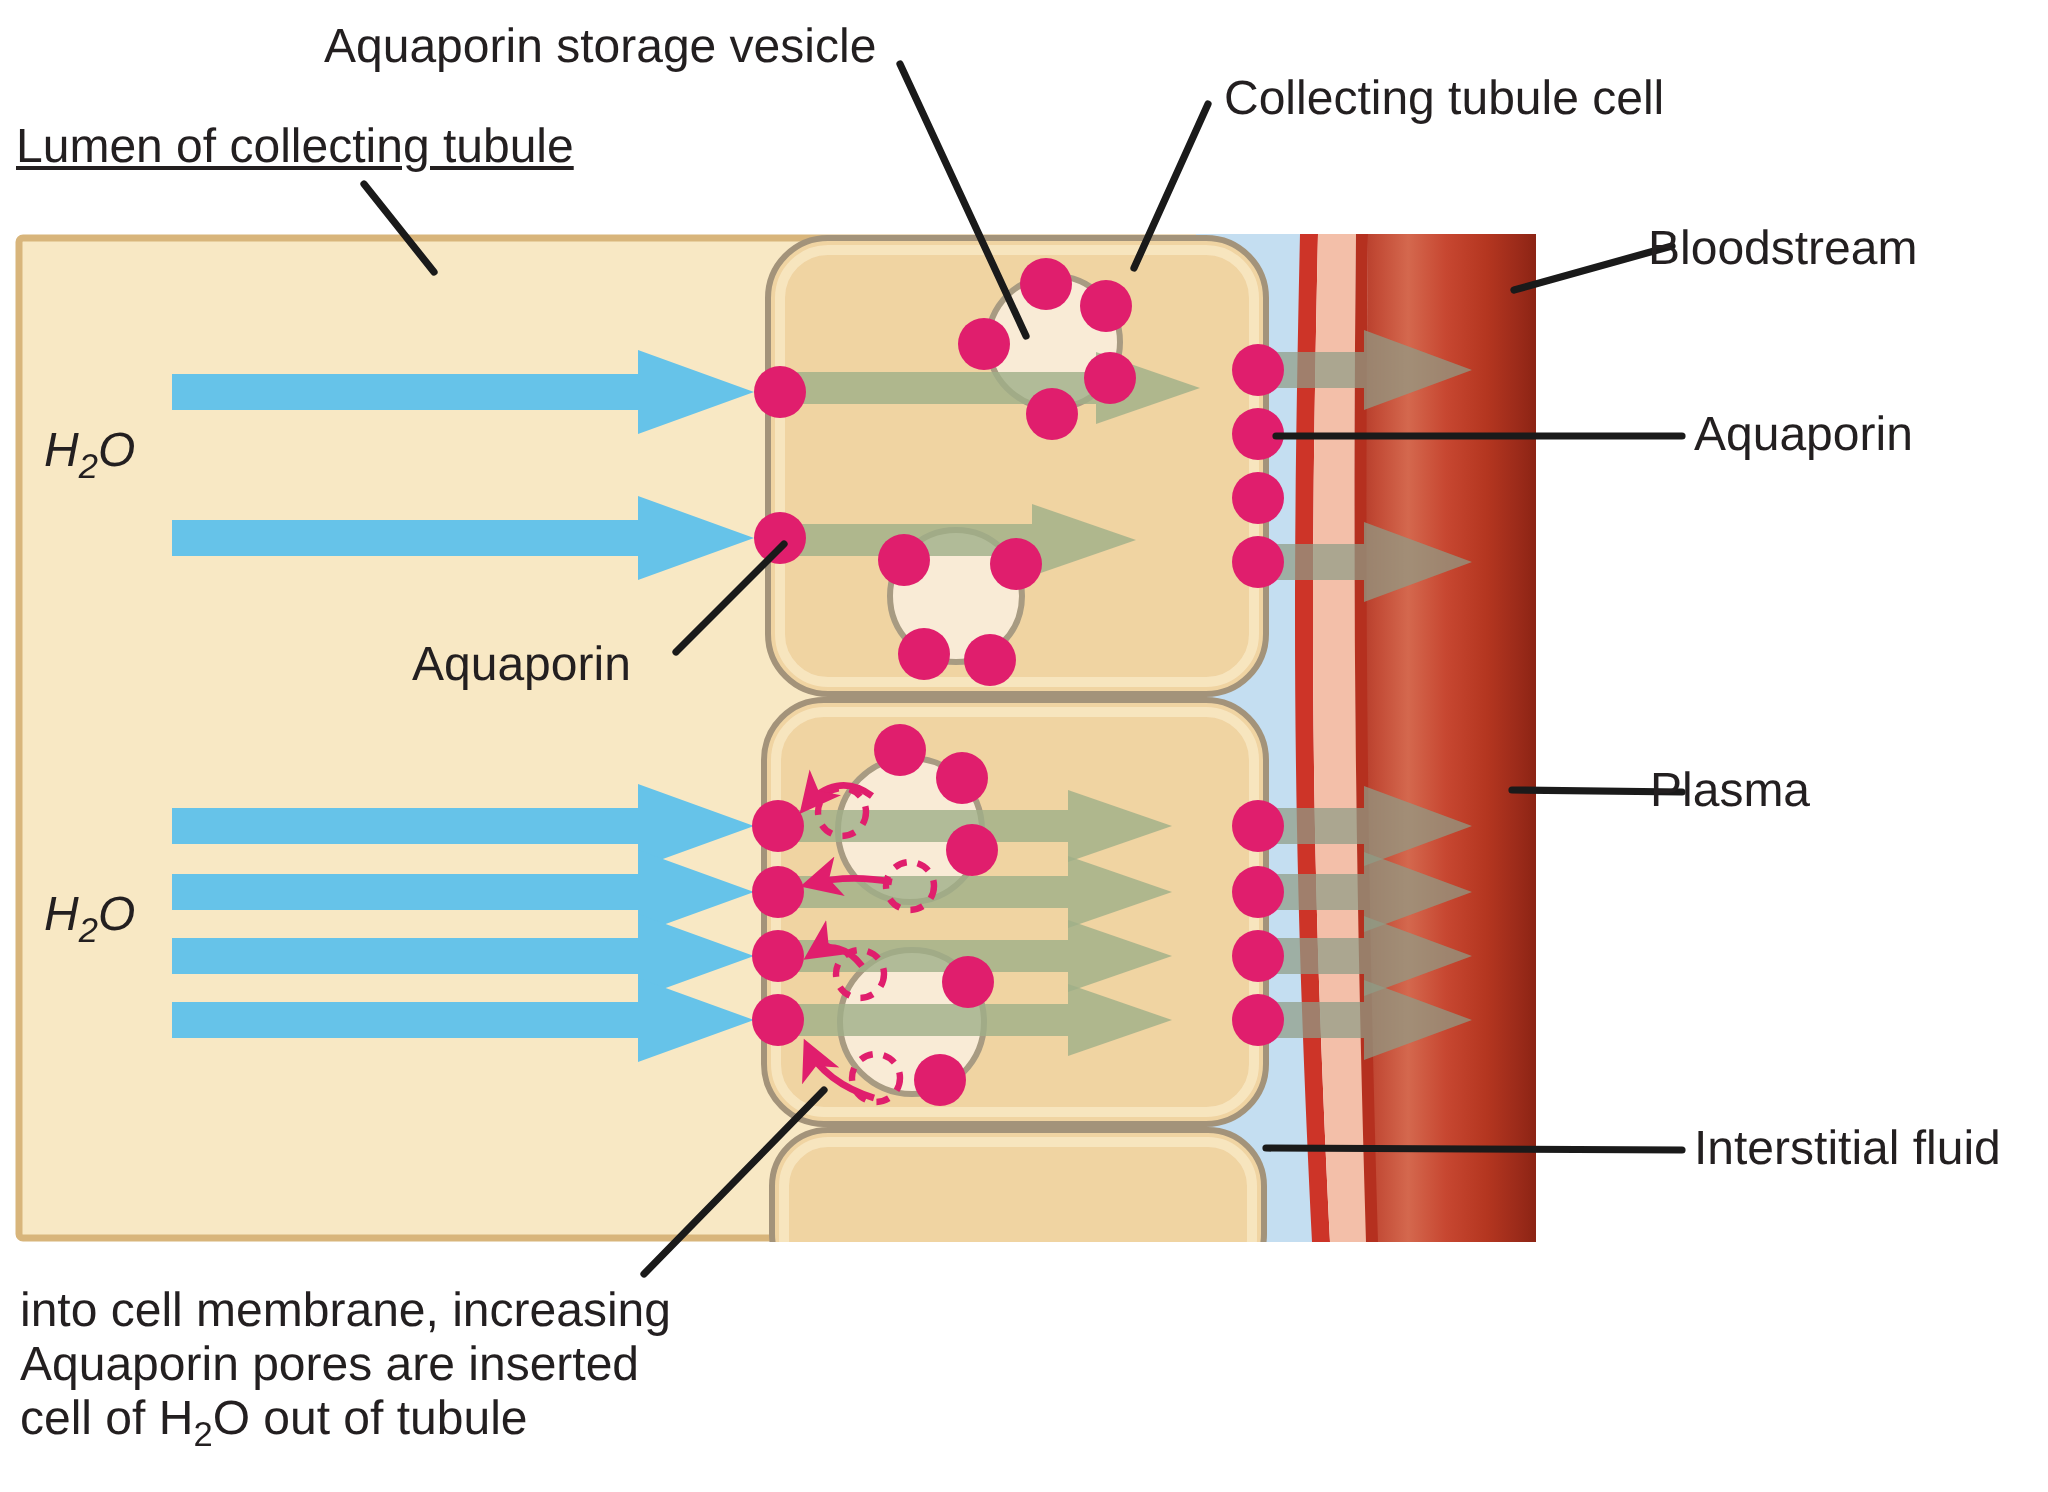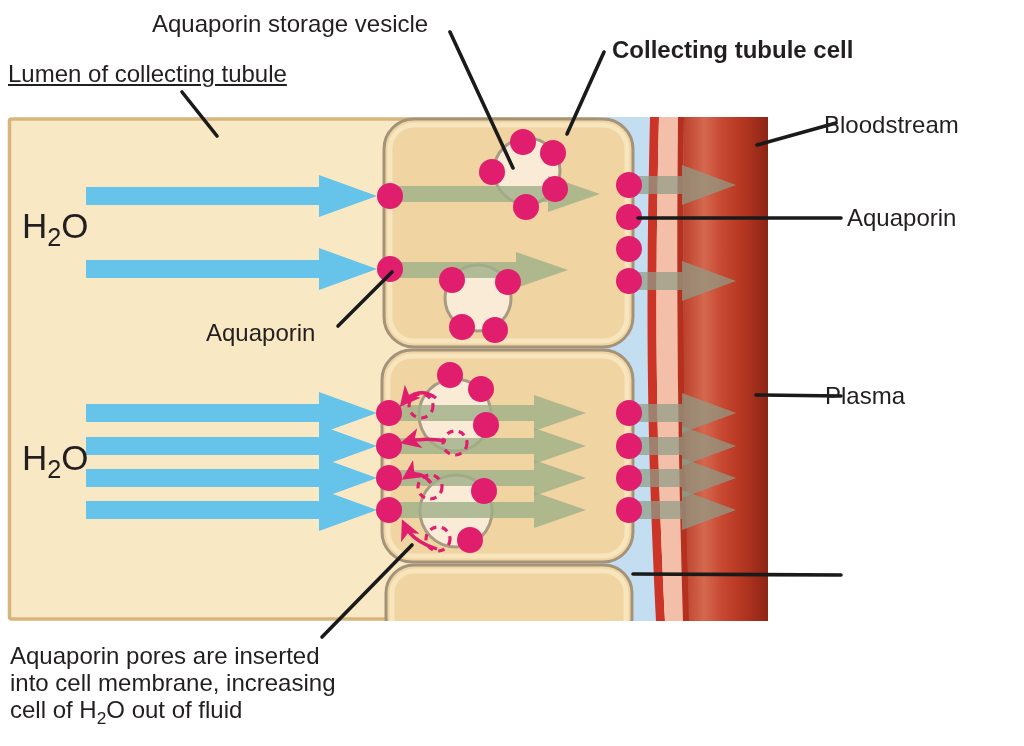--- a/index.html
+++ b/index.html
@@ -12,21 +12,21 @@
     overflow:hidden;
   }
   #stage svg{position:absolute;left:0;top:0;}
   .label{
     position:absolute;
     font-size:24px;
     line-height:26px;
     color:var(--text-color,#231F20);
     white-space:nowrap;
   }
-  .h2o{font-size:35px;}
+  .h2o{font-size:24px;font-style:italic;}
   .h2o sub, .caption sub{font-size:0.72em;line-height:0;}
   .caption{font-size:24px;line-height:27px;}
 </style>
 </head>
 <body>
 
 <div id="stage">
 
 <svg width="1024" height="746" viewBox="0 0 1024 746">
   <defs>
@@ -153,33 +153,34 @@
     <line x1="604" y1="52" x2="567" y2="134"></line>
     <line x1="836" y1="123" x2="757" y2="145"></line>
     <line x1="841" y1="218" x2="638" y2="218"></line>
     <line x1="392" y1="272" x2="338" y2="326"></line>
     <line x1="841" y1="396" x2="756" y2="395"></line>
     <line x1="841" y1="575" x2="633" y2="574"></line>
     <line x1="322" y1="637" x2="412" y2="545"></line>
   </g>
 </svg>
 
-<div class="label" style="left:152px;top:11px;">Aquaporin storage vesicle</div>
+<div class="label" style="left:162px;top:11px;">Aquaporin storage vesicle</div>
 <div class="label" style="left:8px;top:61px;text-decoration:underline;">Lumen of collecting tubule</div>
-<div class="label" style="left:612px;top:37px;font-weight:bold;">Collecting tubule cell</div>
+<div class="label" style="left:612px;top:37px;">Collecting tubule cell</div>
 <div class="label" style="left:824px;top:112px;">Bloodstream</div>
 <div class="label" style="left:847px;top:205px;">Aquaporin</div>
 
 <div class="label h2o" style="left:22px;top:213px;"><span>H</span><sub>2</sub><span>O</span></div>
 
 <div class="label" style="left:206px;top:320px;">Aquaporin</div>
 
 <div class="label h2o" style="left:22px;top:445px;"><span>H</span><sub>2</sub><span>O</span></div>
 
 <div class="label" style="left:825px;top:383px;">Plasma</div>
+<div class="label" style="left:847px;top:562px;">Interstitial fluid</div>
 
 <div class="label caption" style="left:10px;top:642px;">
+  <div>into cell membrane, increasing</div>
   <div>Aquaporin pores are inserted</div>
-  <div>into cell membrane, increasing</div>
-  <div><span>cell of H</span><sub>2</sub><span>O out of fluid</span></div>
+  <div><span>cell of H</span><sub>2</sub><span>O out of tubule</span></div>
 </div>
 
 </div>
 
 </body></html>

